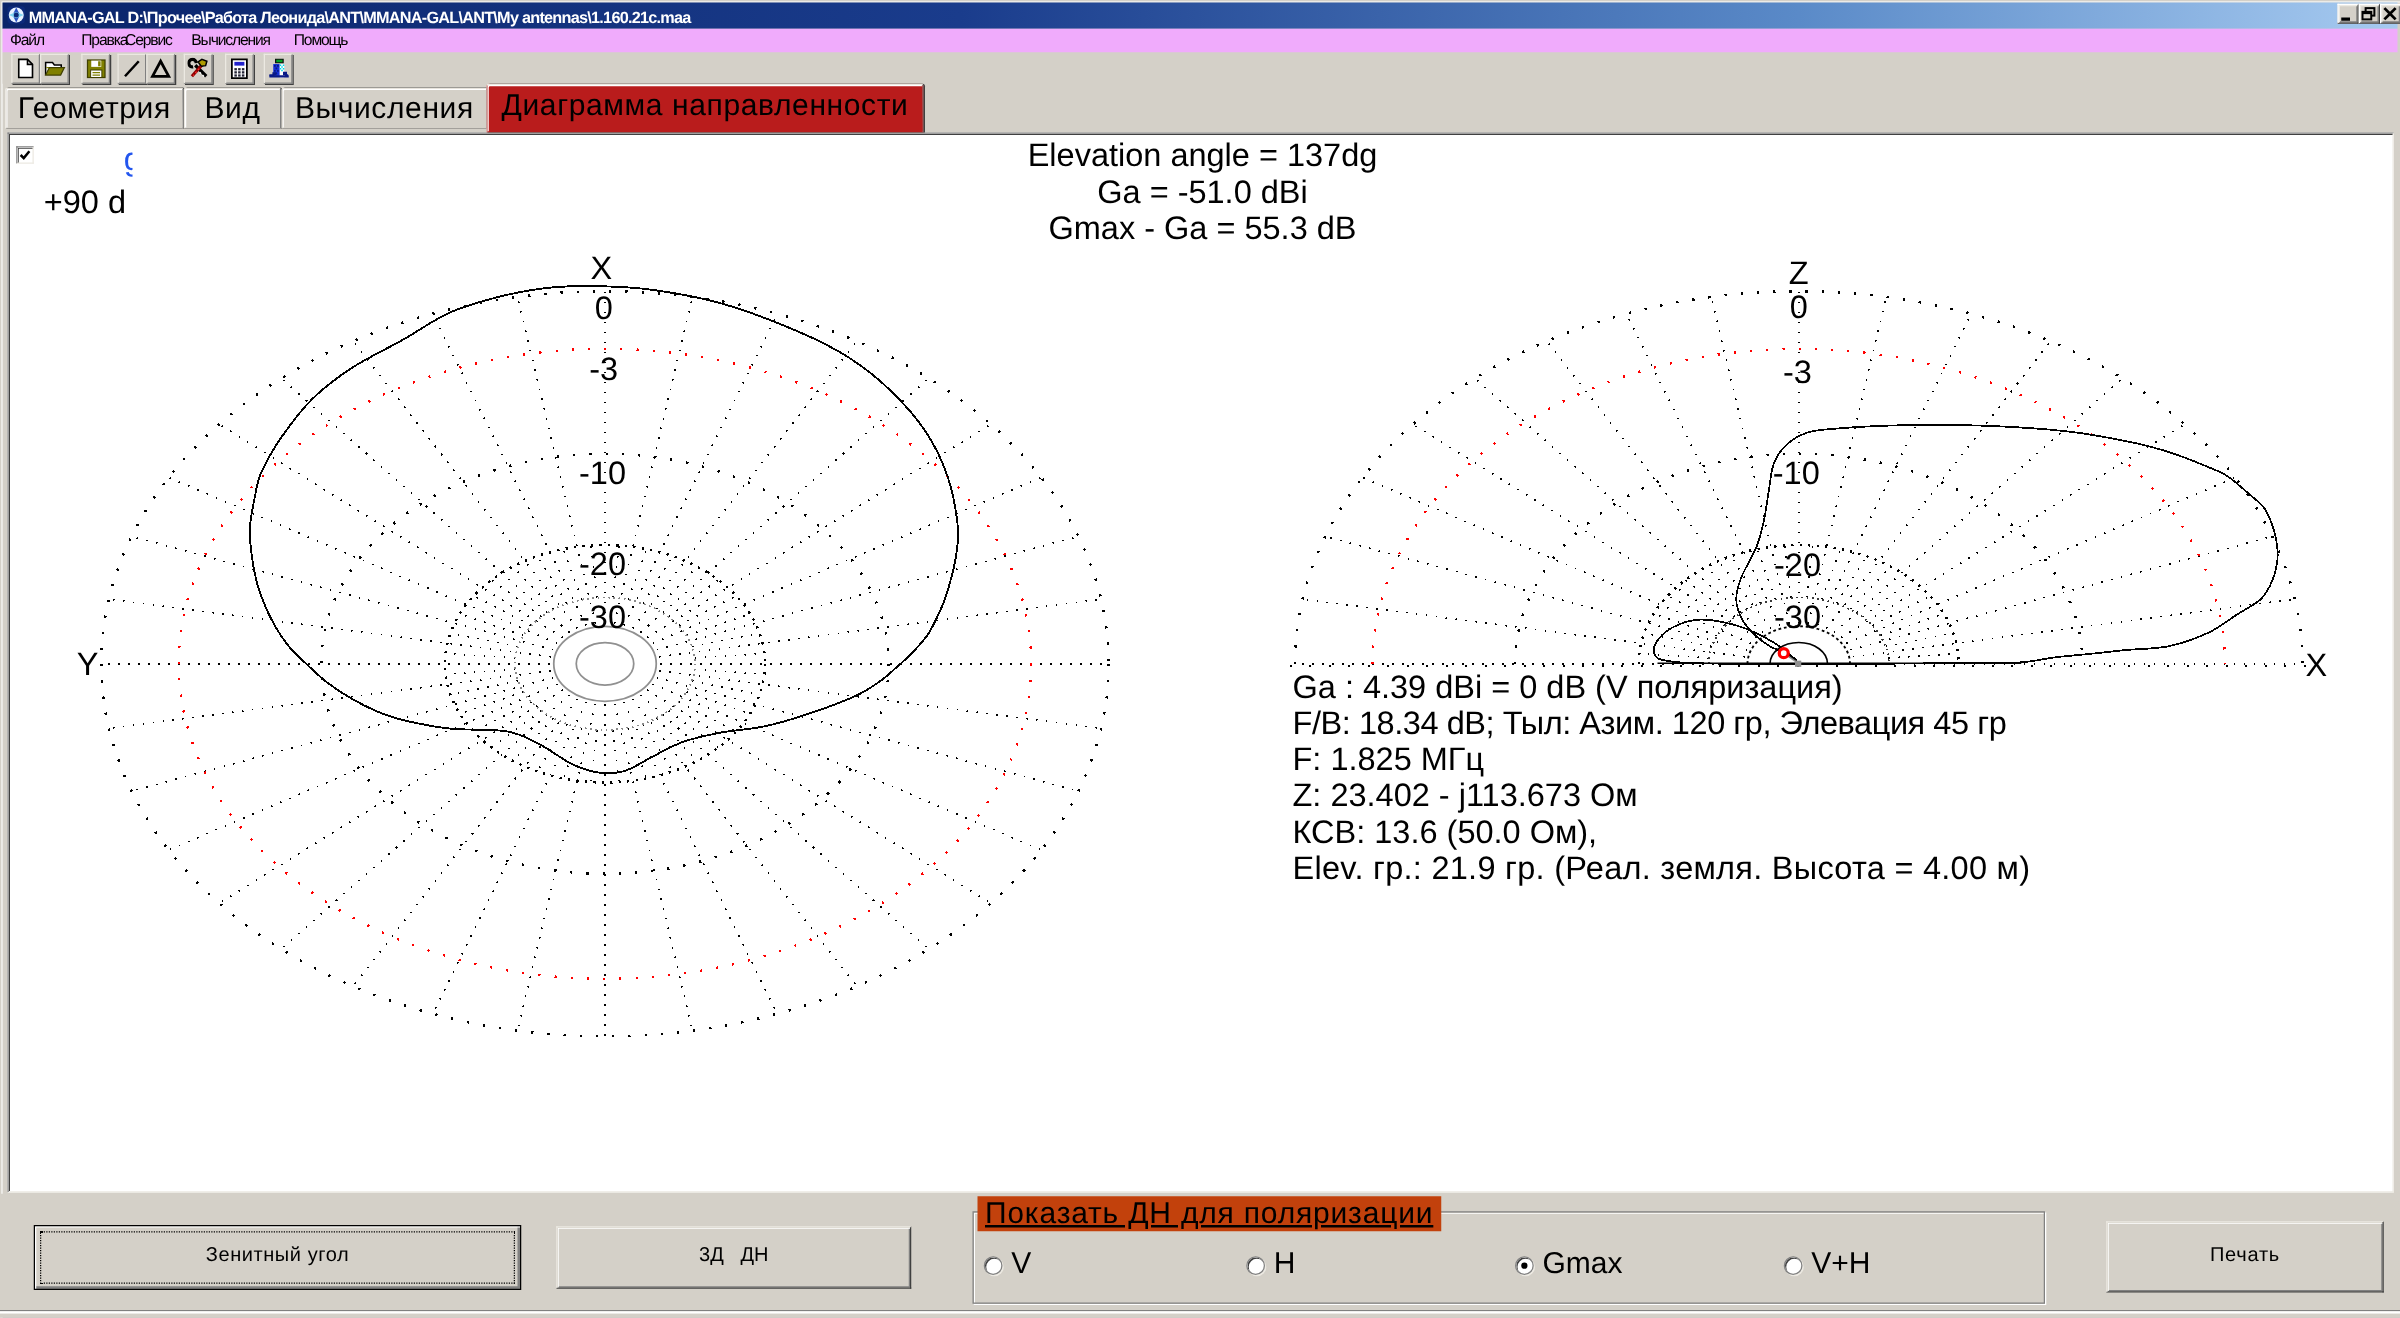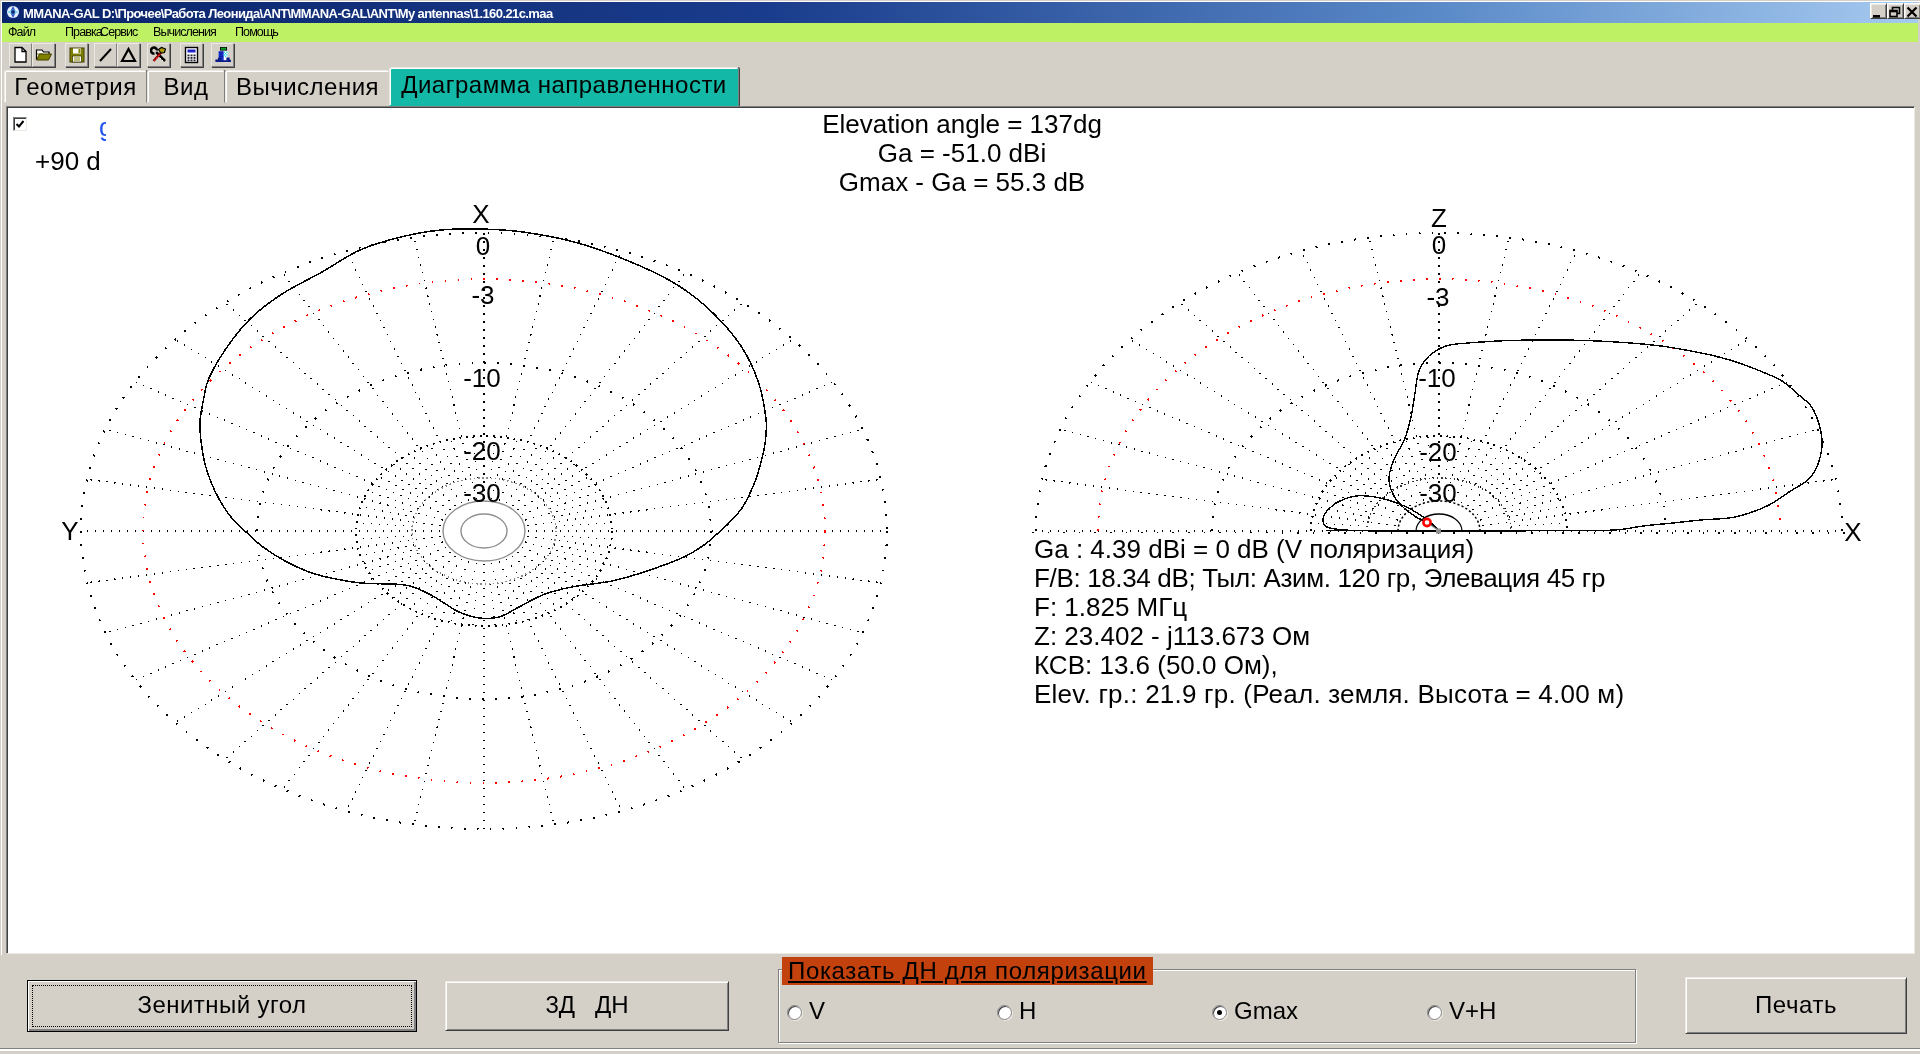--- a/index.html
+++ b/index.html
@@ -1,30 +1,30 @@
 <!DOCTYPE html>
 <html><head>
 <meta charset="utf-8">
 <style>
   html,body{margin:0;padding:0;}
   body{width:1920px;height:1054px;background:#D4D0C8;font-family:"Liberation Sans",sans-serif;position:relative;overflow:hidden;}
   .abs{position:absolute;}
   .titlebar{left:2px;top:2px;width:1916px;height:21px;background:linear-gradient(to right,#0a246a 0%,#1a3c8c 40%,#5a8ac8 75%,#a6caf0 100%);}
   .titletext{position:absolute;left:21px;top:4px;color:#fff;font-size:13px;font-weight:bold;white-space:pre;letter-spacing:-0.6px;}
   .capbtn{position:absolute;top:1px;width:15px;height:14px;background:#D4D0C8;border:1px solid;border-color:#fff #404040 #404040 #fff;box-shadow:inset 1px 1px 0 #ece9e2, inset -1px -1px 0 #808080;}
-  .menubar{left:2px;top:23px;width:1916px;height:19px;background:#bef264;}
+  .menubar{left:2px;top:23px;width:1916px;height:19px;background:#f0abfc;}
   .menuitem{position:absolute;top:2px;font-size:12.5px;color:#000;letter-spacing:-0.9px;}
   .toolbar{left:2px;top:42px;width:1916px;height:25px;background:#D4D0C8;}
   .tbtn{position:absolute;top:1px;width:21px;height:22px;background:#D4D0C8;border:1px solid;border-color:#ece9e2 #808080 #808080 #ece9e2;box-shadow:1px 1px 0 #404040;}
   .tbtn svg{position:absolute;left:2px;top:2px;}
   .tab{position:absolute;background:#D4D0C8;border:1px solid;border-color:#ece9e2 #808080 transparent #ece9e2;border-top-left-radius:2px;border-top-right-radius:2px;box-shadow:inset 1px 1px 0 #fff, 1px 0 0 #404040;font-size:24px;letter-spacing:0.5px;text-align:center;}
   .plotpane{left:4px;top:104px;width:1912px;height:850px;background:#D4D0C8;}
   .plotwhite{position:absolute;left:2px;top:2px;width:1907px;height:846px;background:#fff;border:1px solid;border-color:#808080 #ece9e2 #ece9e2 #808080;box-shadow:inset 1px 1px 0 #404040;}
   .bottombar{left:0px;top:955px;width:1920px;height:99px;background:#D4D0C8;}
-  .pushbtn{position:absolute;background:#D4D0C8;border:1px solid;border-color:#ece9e2 #404040 #404040 #ece9e2;box-shadow:inset 1px 1px 0 #fff, inset -1px -1px 0 #808080;font-size:24px;color:#000;text-align:center;}
+  .pushbtn{position:absolute;background:#D4D0C8;border:1px solid;border-color:#ece9e2 #404040 #404040 #ece9e2;box-shadow:inset 1px 1px 0 #fff, inset -1px -1px 0 #808080;font-size:16px;color:#000;text-align:center;}
   .defbtn{border:1px solid #000;box-shadow:inset 1px 1px 0 #fff, inset -1px -1px 0 #808080, inset -2px -2px 0 #808080;}
   .focusrect{position:absolute;left:4px;top:4px;right:4px;bottom:4px;border:1px dotted #000;}
   .radio{position:absolute;width:13px;height:13px;border-radius:50%;background:#fff;border:1px solid #808080;box-shadow:inset 1px 1px 0 #404040, 1px 1px 0 #ece9e2;}
   .radiodot{position:absolute;left:4px;top:4px;width:5px;height:5px;border-radius:50%;background:#000;}
   .ctl-label{position:absolute;font-size:24px;color:#000;}
   .groupbox{position:absolute;border:1px solid #808080;box-shadow:inset 1px 1px 0 #fff, 1px 1px 0 #fff;}
 </style>
 </head>
 <body>
 
@@ -141,21 +141,21 @@
         <rect x="11" y="9.8" width="1.2" height="1.2" fill="#00d8e8"></rect>
         <path d="M1.5 14.2 h3.2 v-1.6 h1.6 v1.6 M13.2 14.2 v-2 h1.6 v2 h1.7" fill="none" stroke="#0a1a86" stroke-width="1.6"></path>
         <rect x="1.5" y="14.2" width="15.5" height="1.8" fill="#0a1a86"></rect>
       </svg>
     </div>
 </div>
 
 <div class="tab" style="left:4px;top:70px;width:141px;height:31px;line-height:31px;">Геометрия</div>
 <div class="tab" style="left:147px;top:70px;width:76px;height:31px;line-height:31px;">Вид</div>
 <div class="tab" style="left:225px;top:70px;width:163px;height:31px;line-height:31px;">Вычисления</div>
-<div class="tab" style="left:389px;top:67px;width:348px;height:37px;line-height:34px;background:#14b8a6;z-index:3;">Диаграмма направленности</div>
+<div class="tab" style="left:389px;top:67px;width:348px;height:37px;line-height:34px;background:#b91c1c;z-index:3;">Диаграмма направленности</div>
 
 <div class="abs plotpane">
  <div class="plotwhite">
   <svg width="1907" height="846" viewBox="6 106 1907 846" style="position:absolute;left:0;top:0;">
 <g id="leftgrid" shape-rendering="crispEdges">
 <line x1="483.0" y1="497.5" x2="483.0" y2="232.0" stroke="#000" stroke-width="1.3" stroke-dasharray="1.3 6.7"></line>
 <line x1="490.6" y1="498.0" x2="553.0" y2="236.5" stroke="#000" stroke-width="1.3" stroke-dasharray="1.3 6.7"></line>
 <line x1="498.0" y1="499.4" x2="620.8" y2="250.0" stroke="#000" stroke-width="1.3" stroke-dasharray="1.3 6.7"></line>
 <line x1="505.0" y1="501.8" x2="684.5" y2="271.9" stroke="#000" stroke-width="1.3" stroke-dasharray="1.3 6.7"></line>
 <line x1="511.3" y1="505.1" x2="742.0" y2="301.7" stroke="#000" stroke-width="1.3" stroke-dasharray="1.3 6.7"></line>

